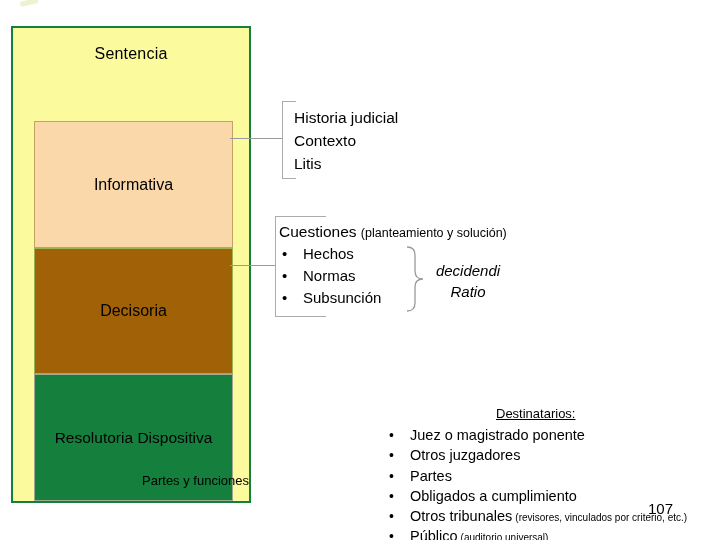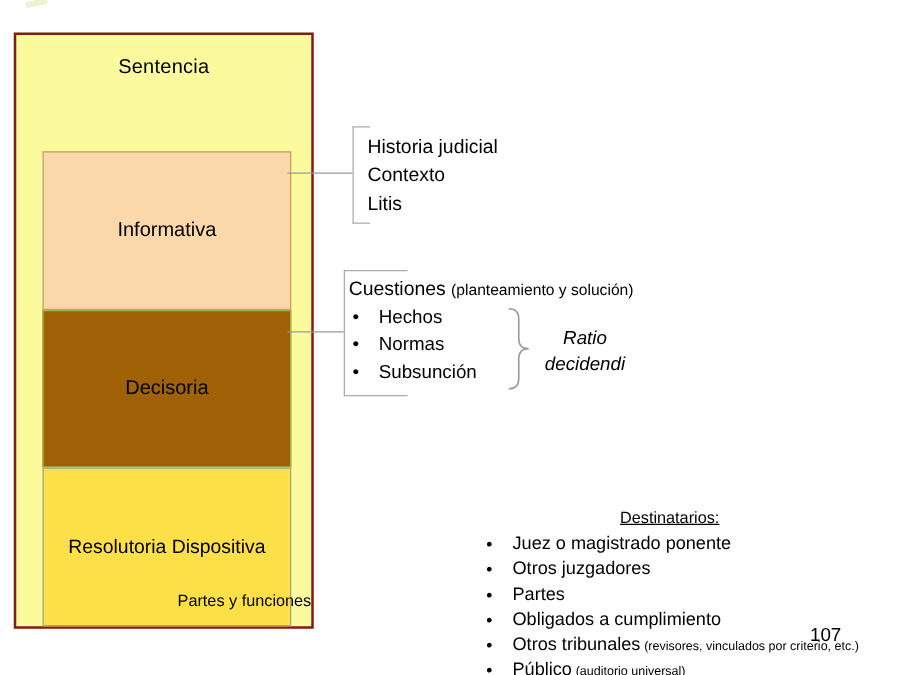--- a/index.html
+++ b/index.html
@@ -5,21 +5,21 @@
   html,body { margin:0; padding:0; background:#fff; }
   .slide {
     position:relative; width:720px; height:540px; background:#ffffff;
     font-family:"Liberation Sans", sans-serif; color:#000; overflow:hidden;
   }
   .abs { position:absolute; }
 
   
   .outer {
     left:11px; top:26px; width:240px; height:477px;
-    border:2px solid #7f1d1d; box-sizing:border-box;
+    border:2px solid #15803d; box-sizing:border-box;
   }
   .outer-title {
     position:absolute; left:0; right:0; top:17px; text-align:center;
     font-size:16px; letter-spacing:.2px;
   }
   .sec-box {
     position:absolute; left:21px; width:199px; box-sizing:border-box;
     display:flex; align-items:center; justify-content:center;
     font-size:16px; text-align:center;margin-top:44px;
   }
@@ -86,21 +86,21 @@
 
   <div class="abs outer" style="background-color: rgb(251, 250, 157);">
     <div class="outer-title">Sentencia</div>
 
     <div class="sec-box sec-informativa" style="background-color: rgb(251, 216, 169);">
       <span>Informativa</span>
     </div>
     <div class="sec-box sec-decisoria" style="background-color: #a16207;">
       <span>Decisoria</span>
     </div>
-    <div class="sec-box sec-resolutoria" style="background-color: #fde047;">
+    <div class="sec-box sec-resolutoria" style="background-color: #15803d;">
       <span>Resolutoria Dispositiva</span>
     </div>
 
     <div class="outer-footer">Partes y funciones</div>
   </div>
 
   <div class="abs connA"></div>
   <div class="abs connB"></div>
 
   <div class="abs bracket1"></div>
@@ -118,22 +118,22 @@
   <ul class="abs plainlist cuest-list">
     <li><span class="bullet"></span><span>Hechos</span></li>
     <li><span class="bullet"></span><span>Normas</span></li>
     <li><span class="bullet"></span><span>Subsunción</span></li>
   </ul>
 
   <svg class="abs brace-svg" width="26" height="68" viewBox="0 0 26 68">
     <path d="M5,2 Q13,2 13,10 L13,26 Q13,34 21,34 Q13,34 13,42 L13,58 Q13,66 5,66" fill="none" stroke="#9a9a9a" stroke-width="1.3"></path>
   </svg>
   <div class="abs ratio">
+    <div>decidendi</div>
     <div>Ratio</div>
-    <div>decidendi</div>
   </div>
 
   <div class="abs page-num">107</div>
 
   <div class="abs dest-title">Destinatarios:</div>
   <ul class="abs plainlist dest-list">
     <li><span class="bullet"></span><span>Juez o magistrado ponente</span><span class="note"></span></li>
     <li><span class="bullet"></span><span>Otros juzgadores</span><span class="note"></span></li>
     <li><span class="bullet"></span><span>Partes</span><span class="note"></span></li>
     <li><span class="bullet"></span><span>Obligados a cumplimiento</span><span class="note"></span></li>

